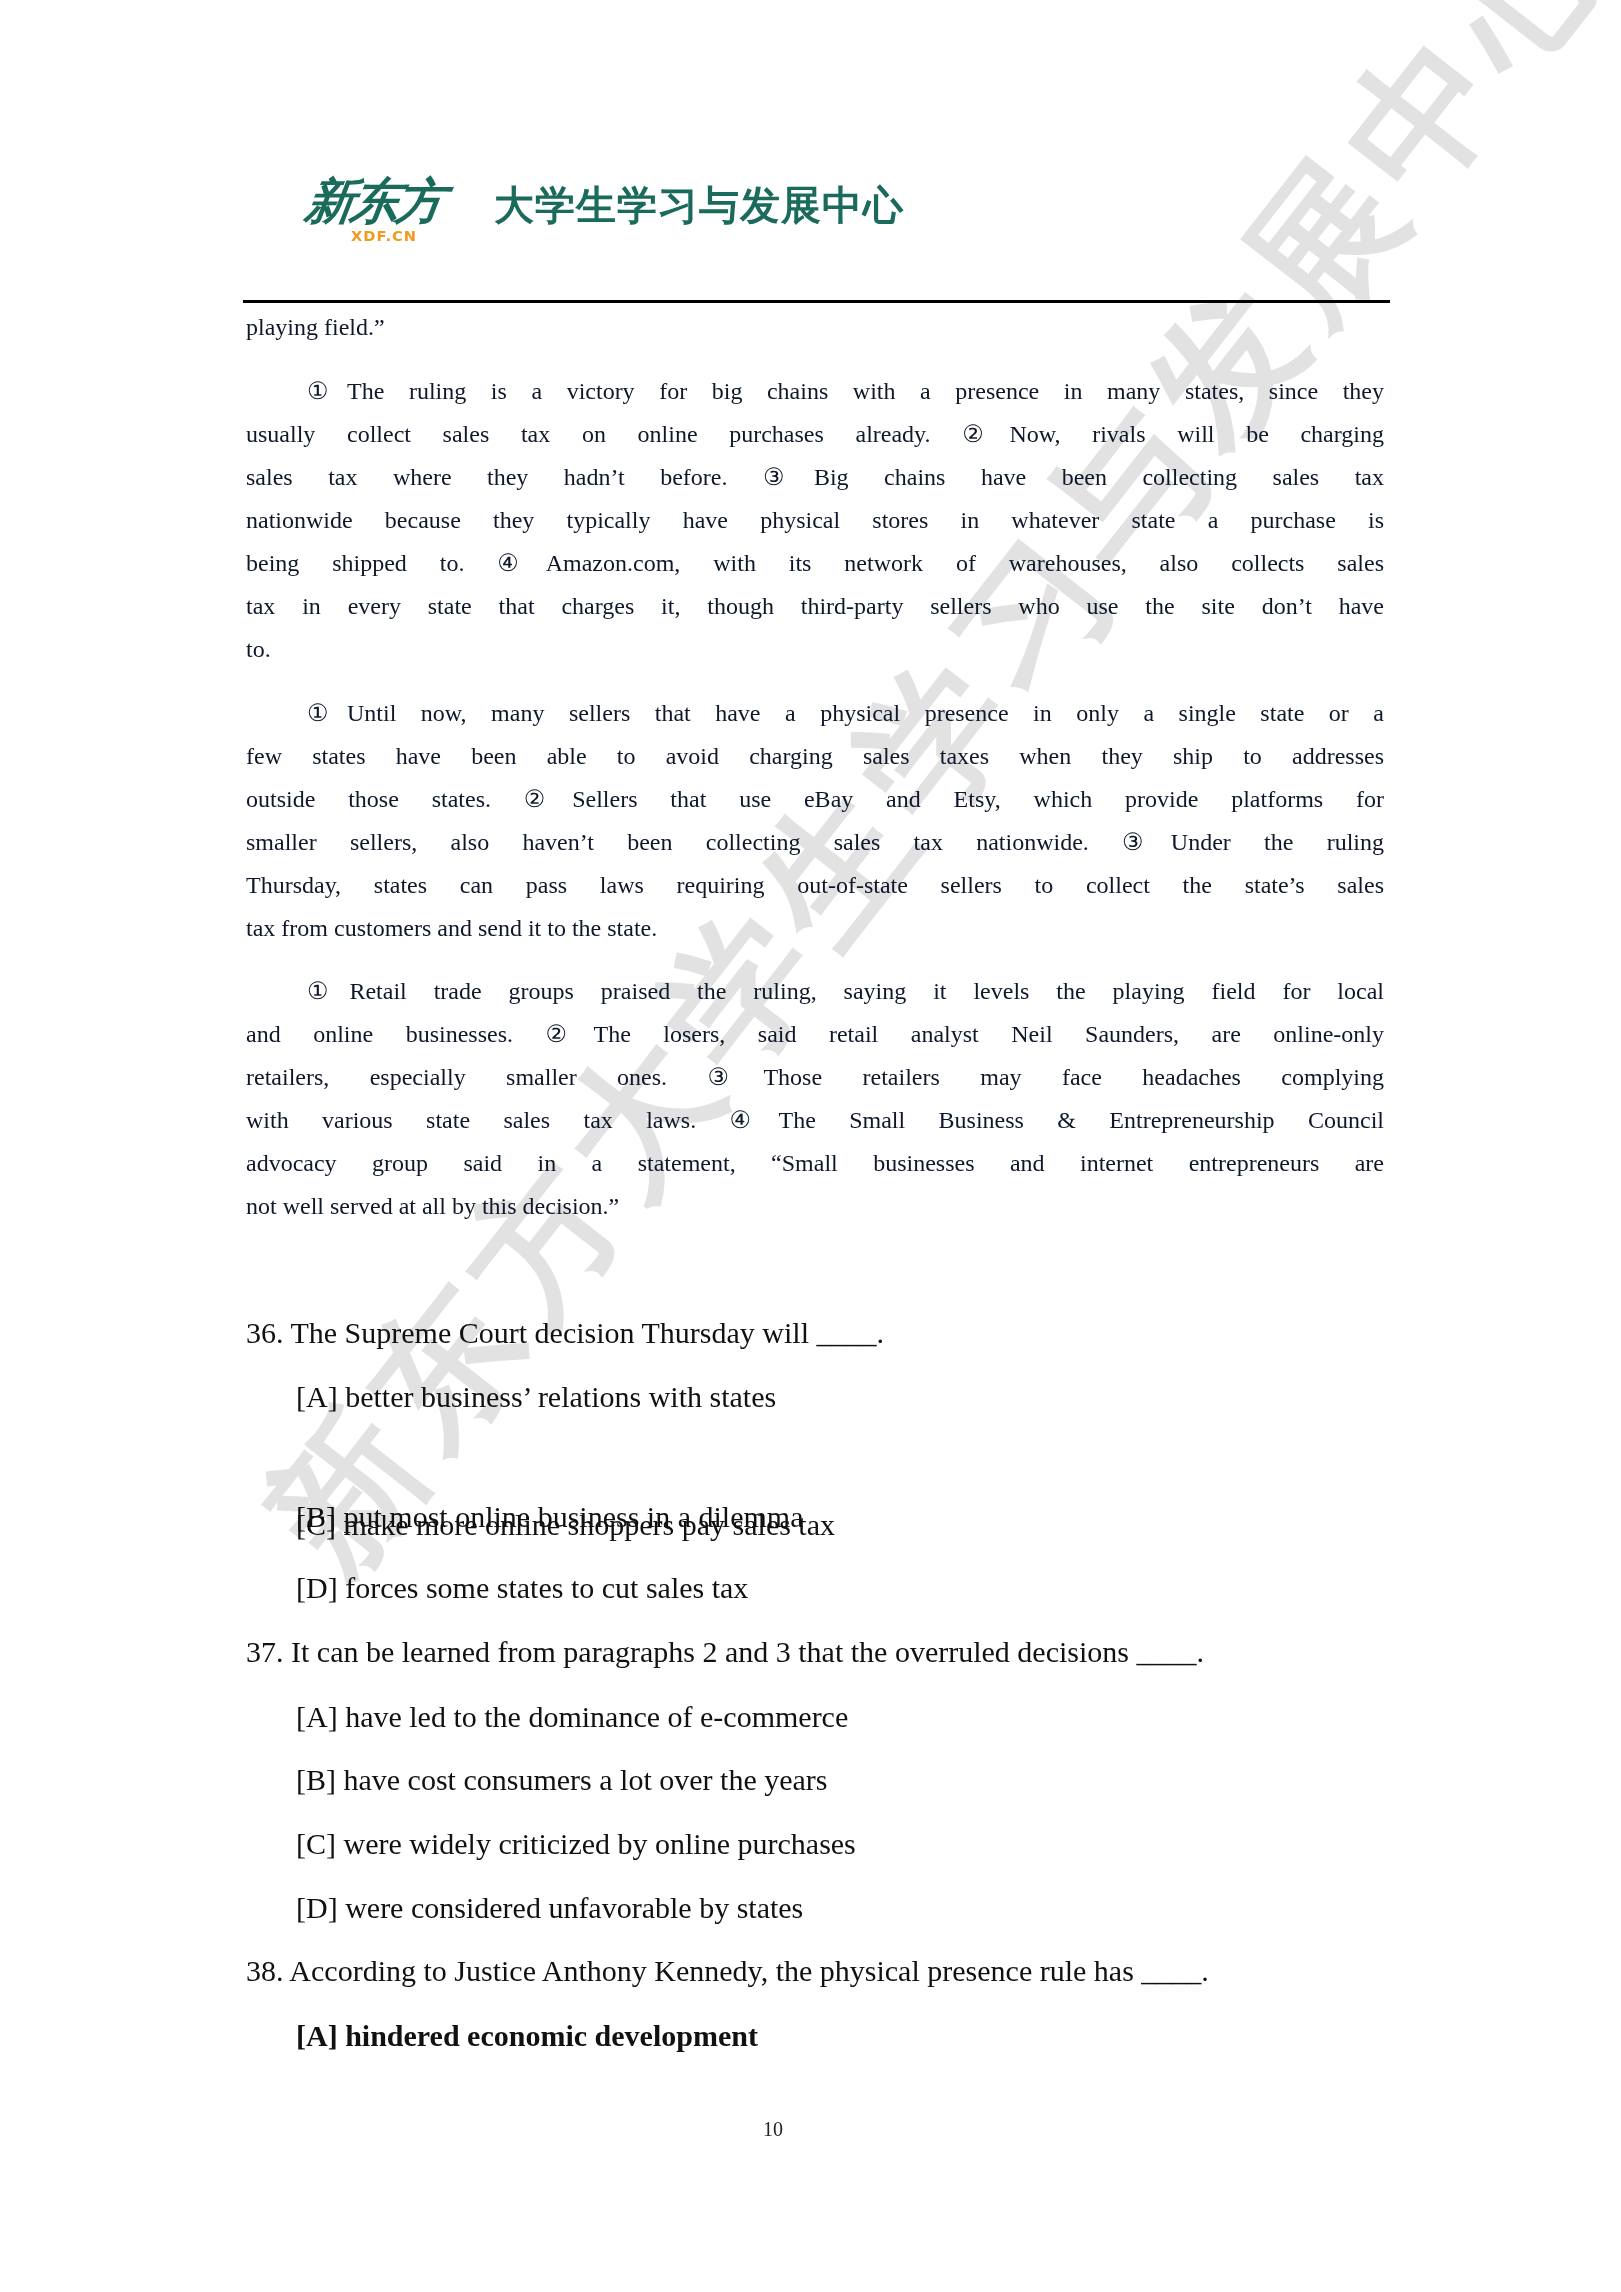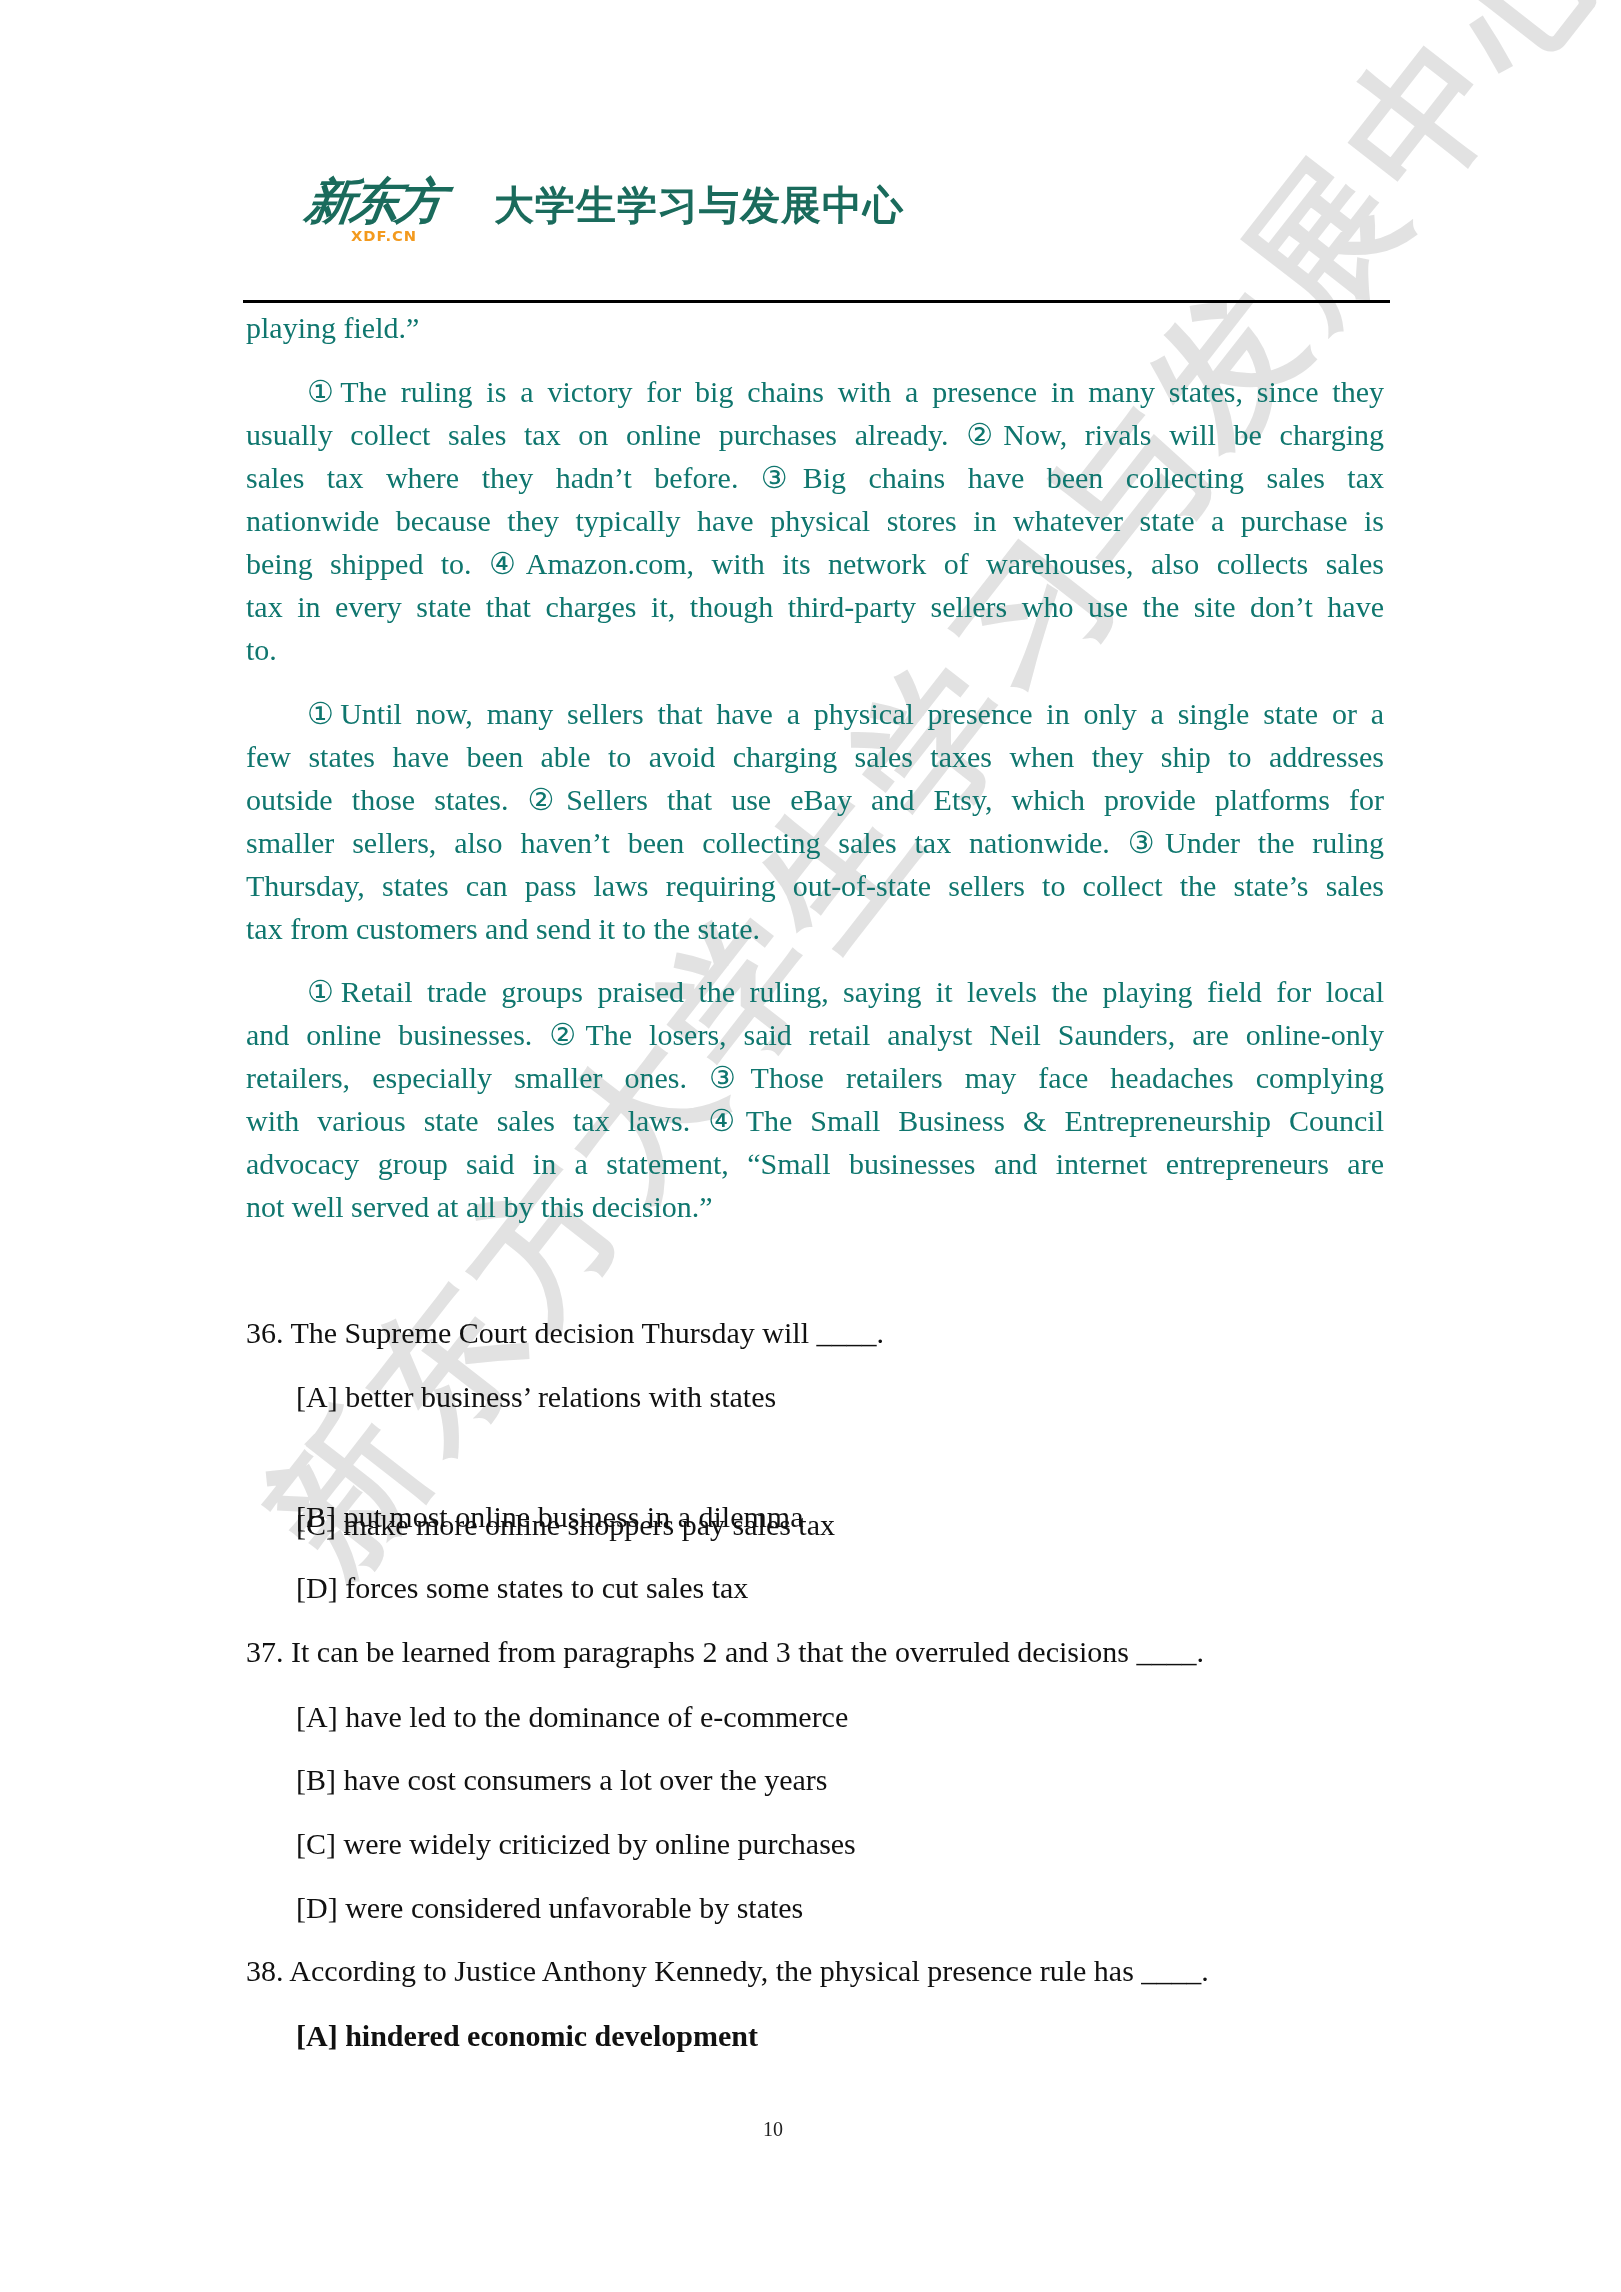--- a/index.html
+++ b/index.html
@@ -7,21 +7,21 @@
   .page { position: absolute; left: 0; top: 0; width: 1621px; height: 2293px; background: #fff; }
 
   .logo { position: absolute; left: 306px; top: 174px; height: 78px; display: flex; align-items: flex-start; }
   .logo-mark { position: relative; width: 157px; height: 78px; }
   .logo-mark .cn { position: absolute; left: 0; top: 0; font-family: "DejaVu Sans", sans-serif; font-weight: bold; font-style: italic; font-size: 49px; color: #1a6b5c; letter-spacing: -3.9px; line-height: 55px; transform: skewX(-8deg); }
   .logo-mark .en { position: absolute; left: 45px; top: 53px; font-family: "DejaVu Sans", sans-serif; font-weight: bold; font-size: 14.7px; color: #f39a1e; letter-spacing: 1px; }
   .logo-title { margin-left: 31px; margin-top: 7.8px; font-family: "DejaVu Sans", sans-serif; font-weight: bold; font-size: 40px; color: #1a6b5c; letter-spacing: 1px; line-height: 47px; }
 
   .rule { position: absolute; left: 243px; top: 300px; width: 1147px; height: 2.9px; background: #000; }
 
-  .text { position: absolute; left: 246px; width: 1138px; font-family: "Liberation Serif", serif; font-size: 30px; color: #0f766e; }
+  .text { position: absolute; left: 246px; width: 1138px; font-family: "Liberation Serif", serif; font-size: 24px; color: #0f172a; }
   .line { white-space: nowrap; height: 43px; line-height: 43px; }
   .just { text-align: justify; text-align-last: justify; }
   .indent { padding-left: 61px; }
 
   .q { position: absolute; left: 246px; font-family: "Liberation Serif", serif; font-size: 30px; color: #111; white-space: nowrap; line-height: 39px; }
   .opt { position: absolute; left: 296px; font-family: "Liberation Serif", serif; font-size: 30px; color: #111; white-space: nowrap; line-height: 39px; }
 
   .pagenum { position: absolute; left: 763px; top: 2105px; font-family: "Liberation Serif", serif; font-size: 20px; color: #222; margin-top: 13px; }
 
   .watermark { position: absolute; left: 225px; top: 1490px; transform-origin: 0 0; transform: rotate(-52deg);

